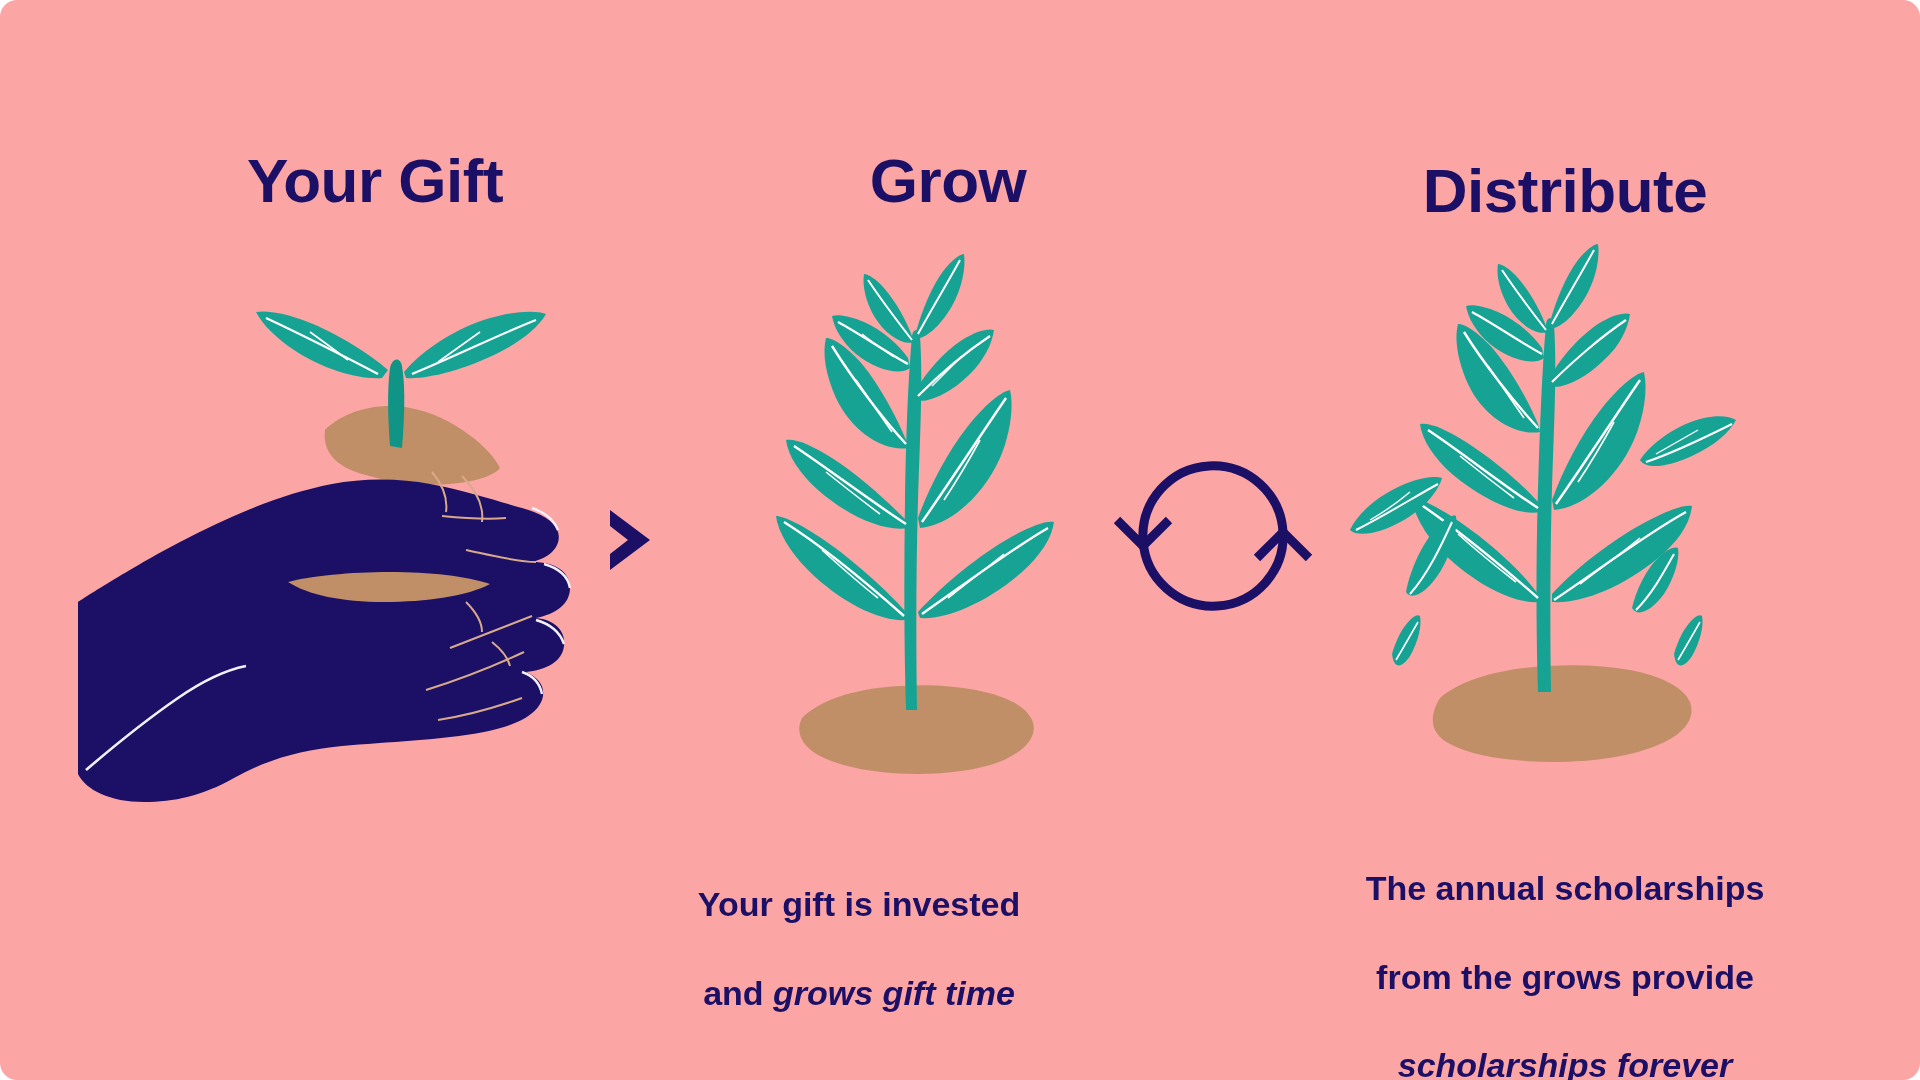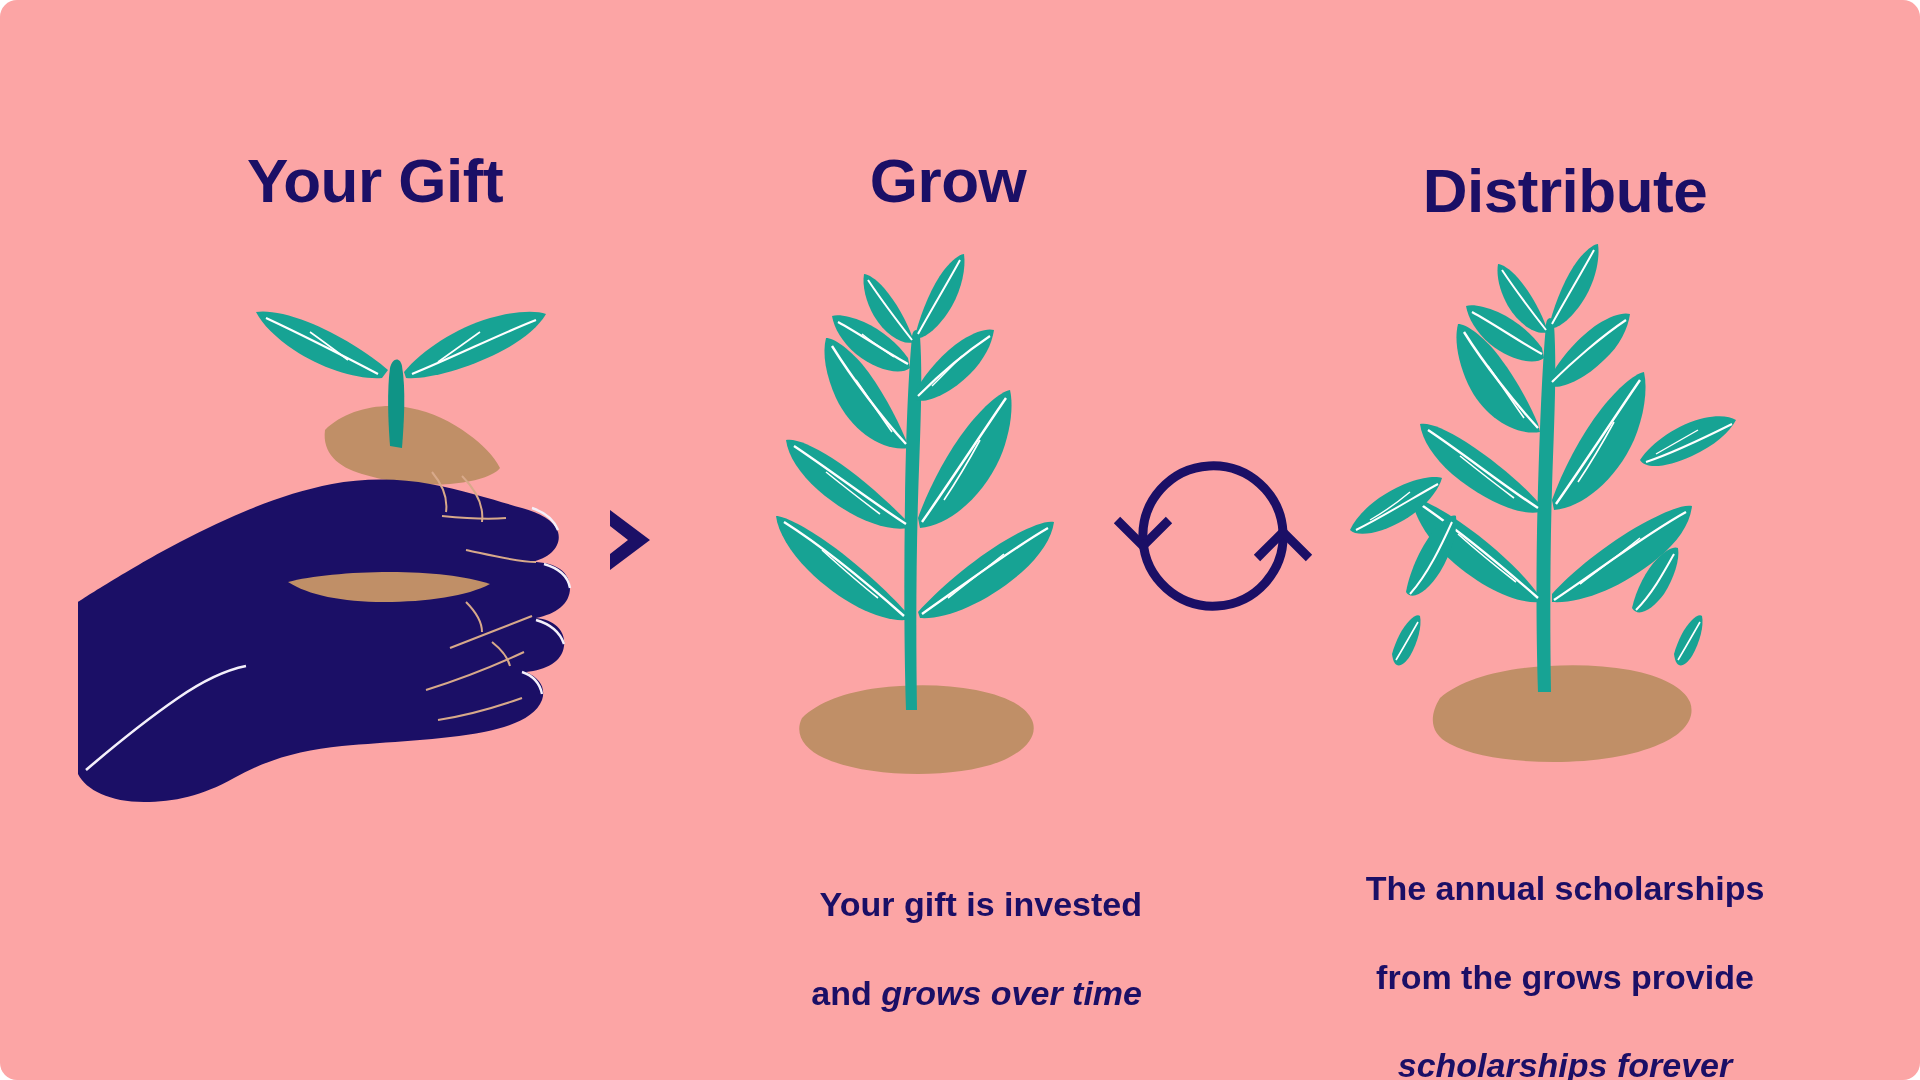--- a/index.html
+++ b/index.html
@@ -49,21 +49,21 @@
     font-size: 34px;
     line-height: 1.30;
     text-align: center;
     transform: translateX(-50%);
     white-space: pre-line;
   }
   .caption em {
     font-style: italic;
     font-weight: 700;
   }
-  #caption-grow       { left: 912px;  top: 838px; width: 460px; text-align: right; }
+  #caption-grow       { left: 859px;  top: 838px; width: 460px; }
   #caption-distribute { left: 1565px; top: 822px; width: 560px; }
 
   
   .panel {
     position: absolute;
   }
   #panel-hand      { left: 70px;   top: 250px;  width: 520px; height: 560px; }
   #panel-plant-mid { left: 760px;  top: 240px;  width: 320px; height: 560px; }
   #panel-plant-dist{ left: 1340px; top: 230px;  width: 420px; height: 580px; }
 
@@ -305,21 +305,21 @@
       <path d="M78 392 C70 406 62 420 56 430" stroke="#ffffff" stroke-width="1.6" fill="none"></path>
 
       <path d="M334 424 C338 410 344 398 352 390 C356 386 360 384 362 386
                C364 396 360 412 352 426 C344 438 336 440 334 424 Z" fill="#17a394"></path>
       <path d="M360 392 C352 406 344 420 338 430" stroke="#ffffff" stroke-width="1.6" fill="none"></path>
     </svg>
   </div>
 
   <div class="caption" id="caption-grow">
     <span>Your gift is invested</span><br>
-    <span>and </span><em>grows over time</em>
+    <span>and </span><em>grows gift time</em>
   </div>
 
   <div class="caption" id="caption-distribute">
     <span>The annual scholarships</span><br>
     <span>from the grows provide</span><br>
     <em>scholarships forever</em>
   </div>
 
 </div>
 

